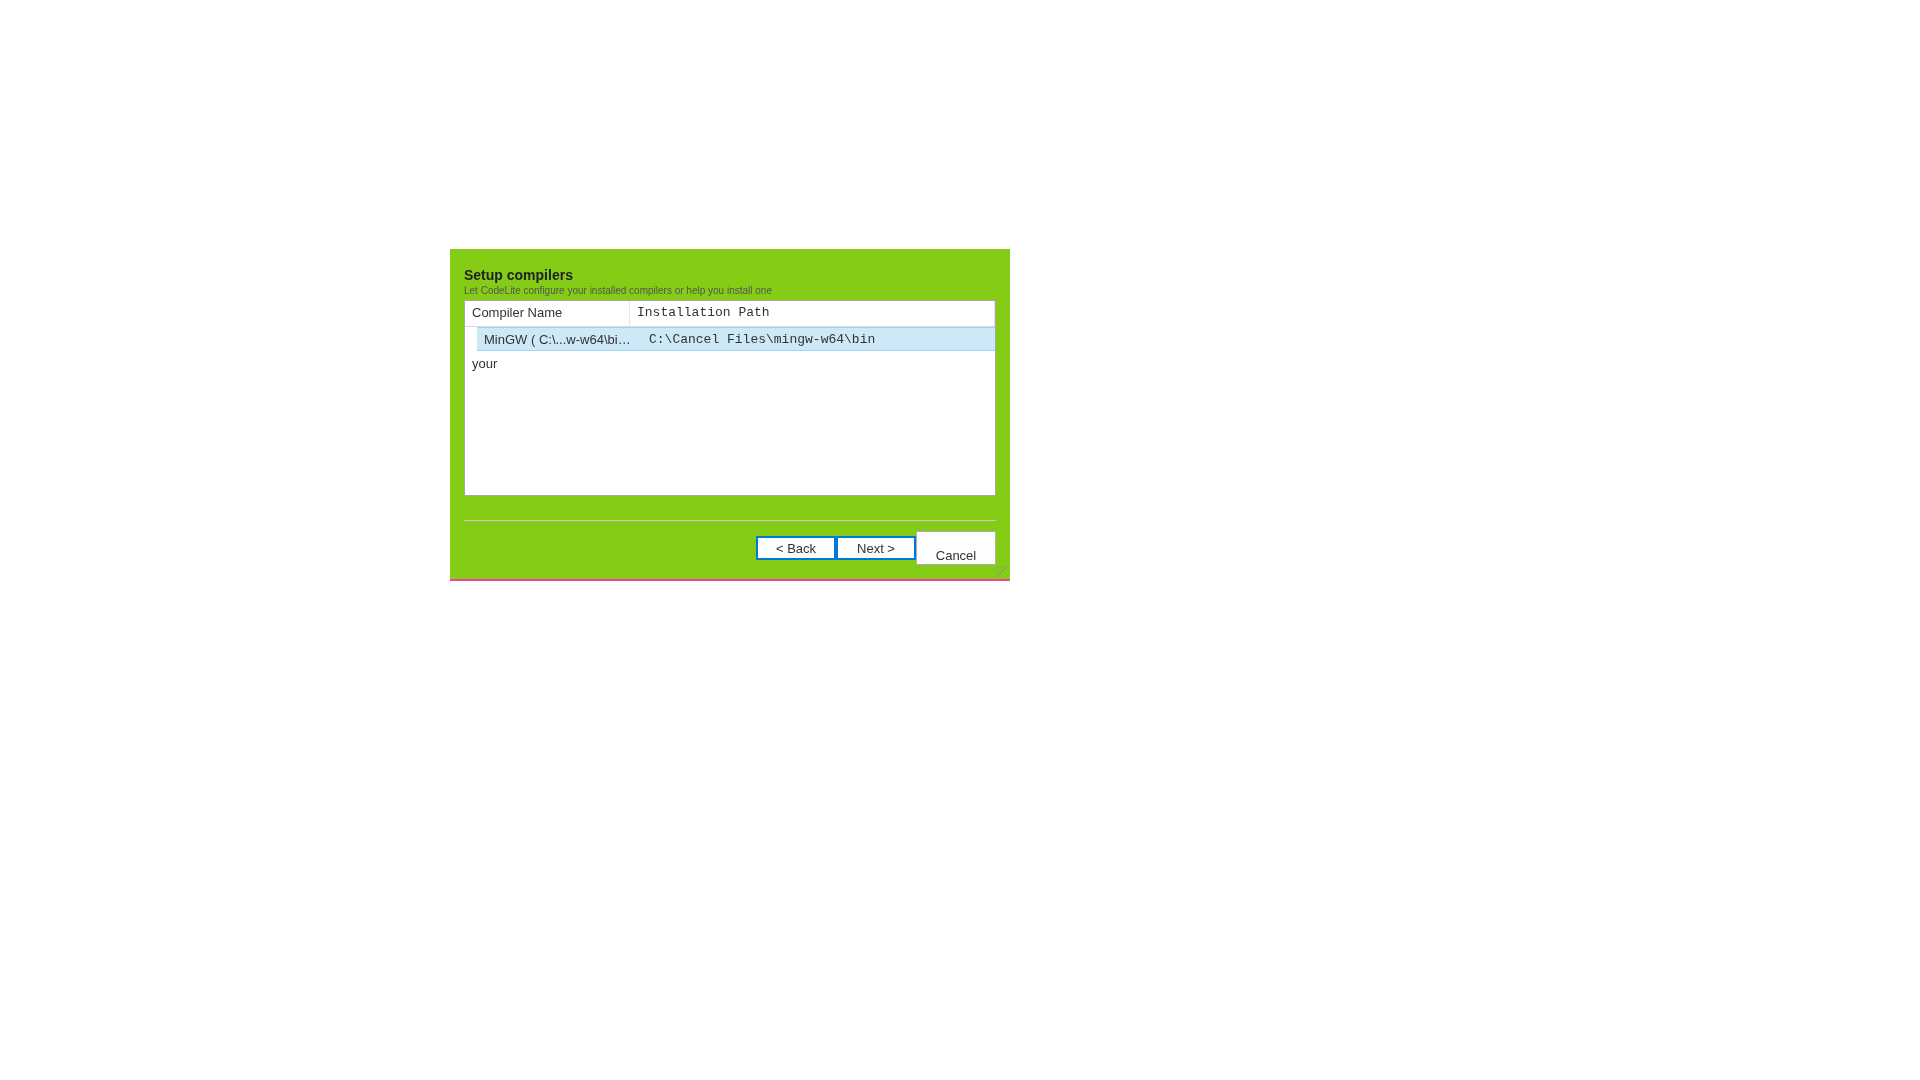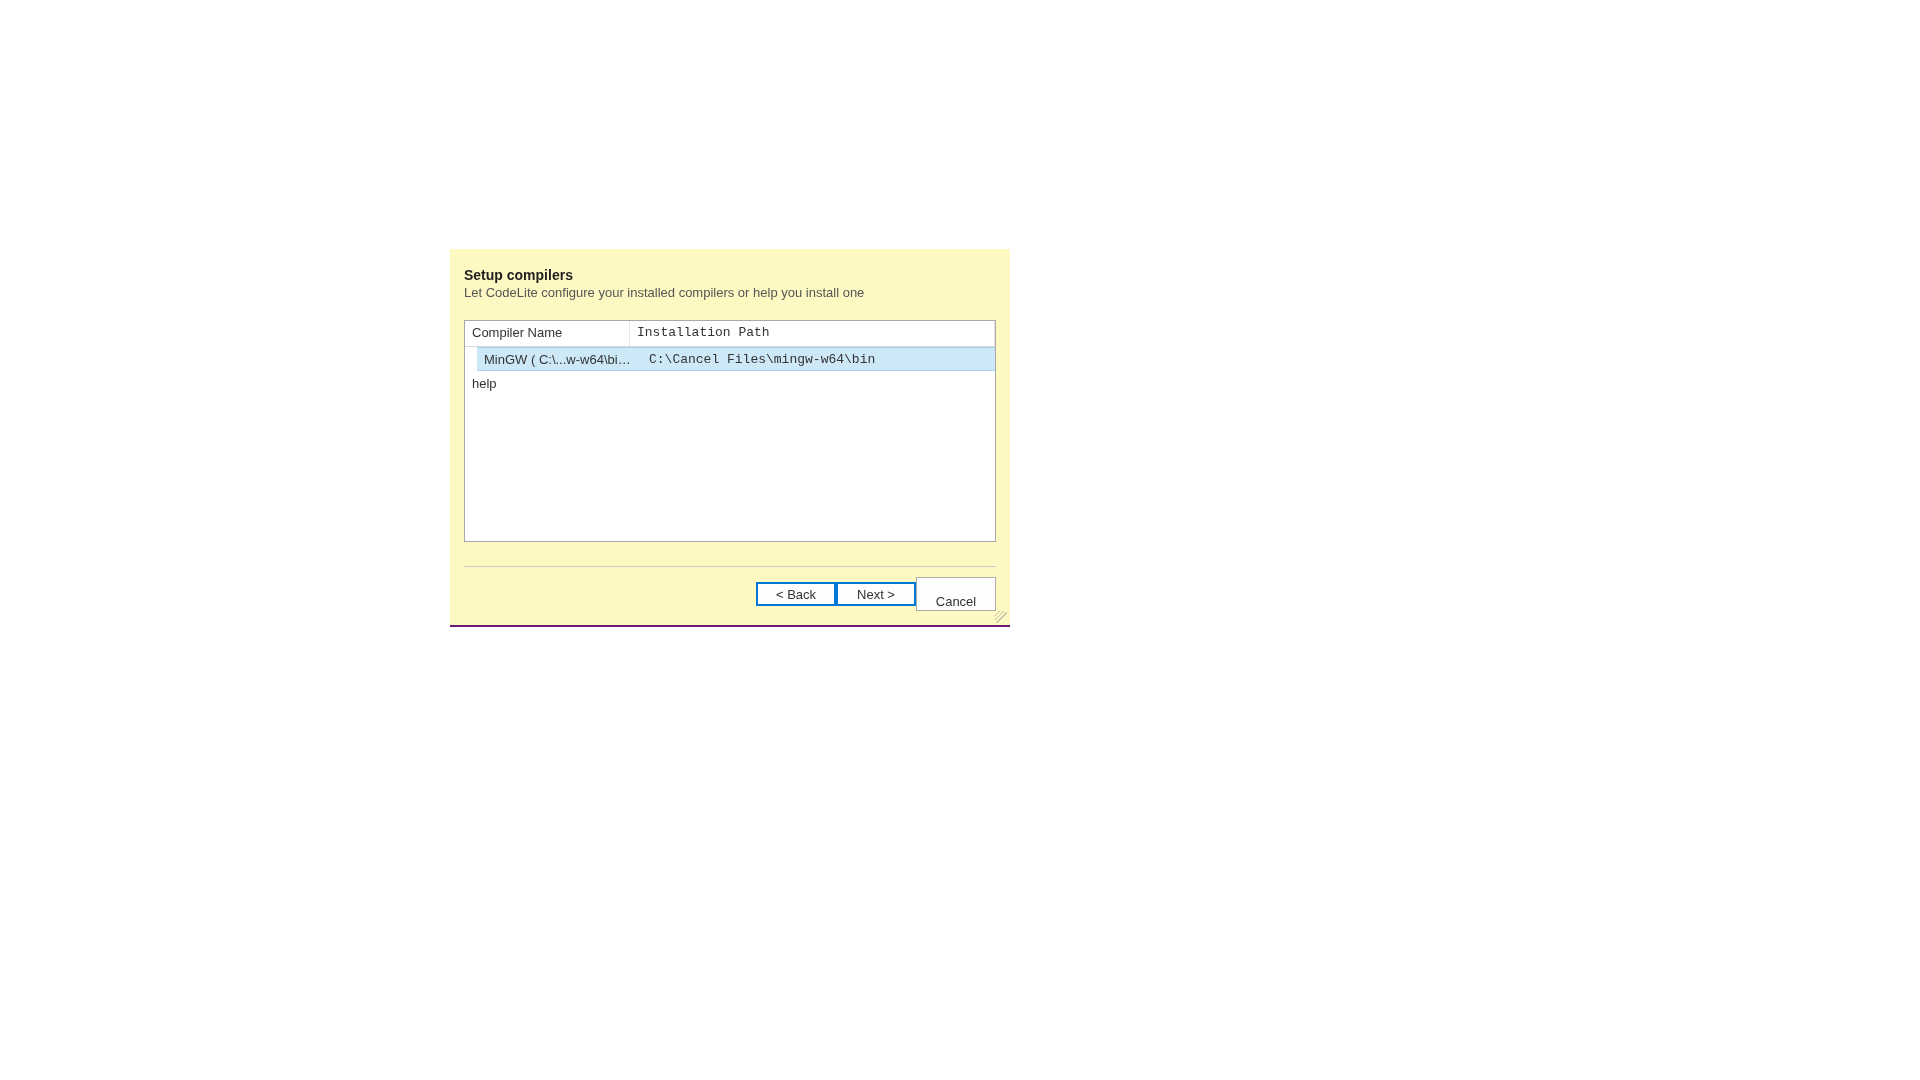--- a/index.html
+++ b/index.html
@@ -10,39 +10,39 @@
       width: 1920px;
       height: 1080px;
       position: relative;
       color: #333;
     }
     .dialog {
       position: absolute;
       left: 450px;
       top: 249px;
       width: 560px;
-      background: #fef9c3;
+      background: #84cc16;
       padding: 18px 14px 0px 14px;
-      border-bottom: 2px solid #701a75;
+      border-bottom: 2px solid #ec4899;
     }
     .dialog-title {
       font-weight: bold;
       font-size: 14px;
       color: #222;
       margin-bottom: 2px;
     }
     .dialog-subtitle {
-      font-size: 13px;
+      font-size: 10px;
       color: #555;
-      margin-bottom: 20px;
+      margin-bottom: 4px;
     }
     .table {
       background: #ffffff;
       border: 1px solid #a8a8a8;
-      height: 222px;
+      height: 196px;
       display: flex;
       flex-direction: column;
     }
     .table-header {
       display: flex;
       border-bottom: 1px solid #d8d8d8;
     }
     .th {
       padding: 4px 7px 6px 7px;
       font-size: 13px;
@@ -123,21 +123,21 @@
     <div class="table-header">
       <div class="th col-name">Compiler Name</div>
       <div class="th col-path">Installation Path</div>
     </div>
     <div class="table-body">
       <div class="tr selected">
         <div class="td col-name">MinGW ( C:\...w-w64\bin\ )</div>
         <div class="td col-path">C:\Cancel Files\mingw-w64\bin</div>
       </div>
       <div class="tr alt">
-        <div class="td col-name">help</div>
+        <div class="td col-name">your</div>
         <div class="td col-path"></div>
       </div>
     </div>
   </div>
 
   <div class="separator"></div>
 
   <div class="button-row">
     <button class="btn highlight">&lt; Back</button>
     <button class="btn highlight">Next &gt;</button>

